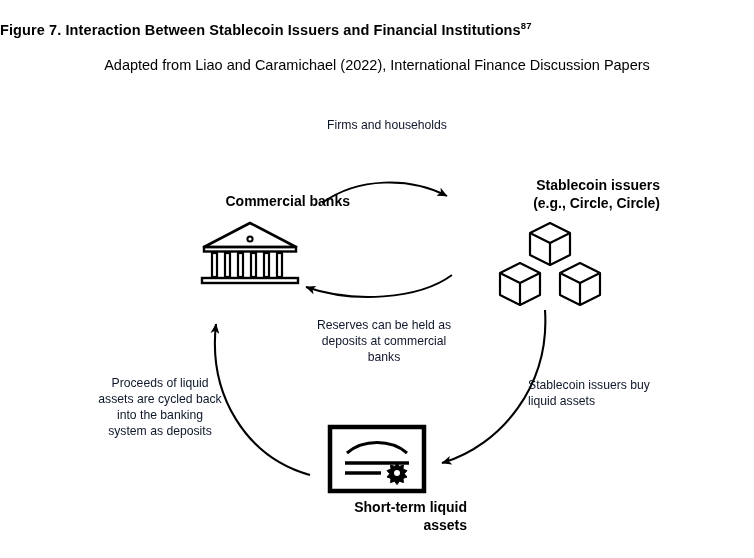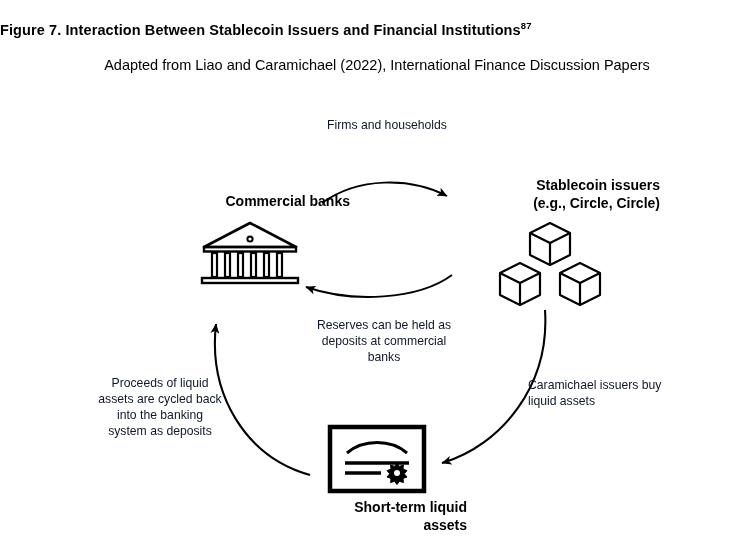--- a/index.html
+++ b/index.html
@@ -174,21 +174,21 @@
       <div>Firms and households</div>
     </div>
 
     <div class="edge-label" style="left:278px; top:222px; width:212px;">
       <div>Reserves can be held as</div>
       <div>deposits at commercial</div>
       <div>banks</div>
     </div>
 
     <div class="edge-label" style="left:528px; top:282px; width:168px; text-align:left;">
-      <div>Caramichael issuers buy</div>
+      <div>Stablecoin issuers buy</div>
       <div>liquid assets</div>
     </div>
 
     <div class="edge-label" style="left:78px; top:280px; width:164px;">
       <div>Proceeds of liquid</div>
       <div>assets are cycled back</div>
       <div>into the banking</div>
       <div>system as deposits</div>
     </div>
 

